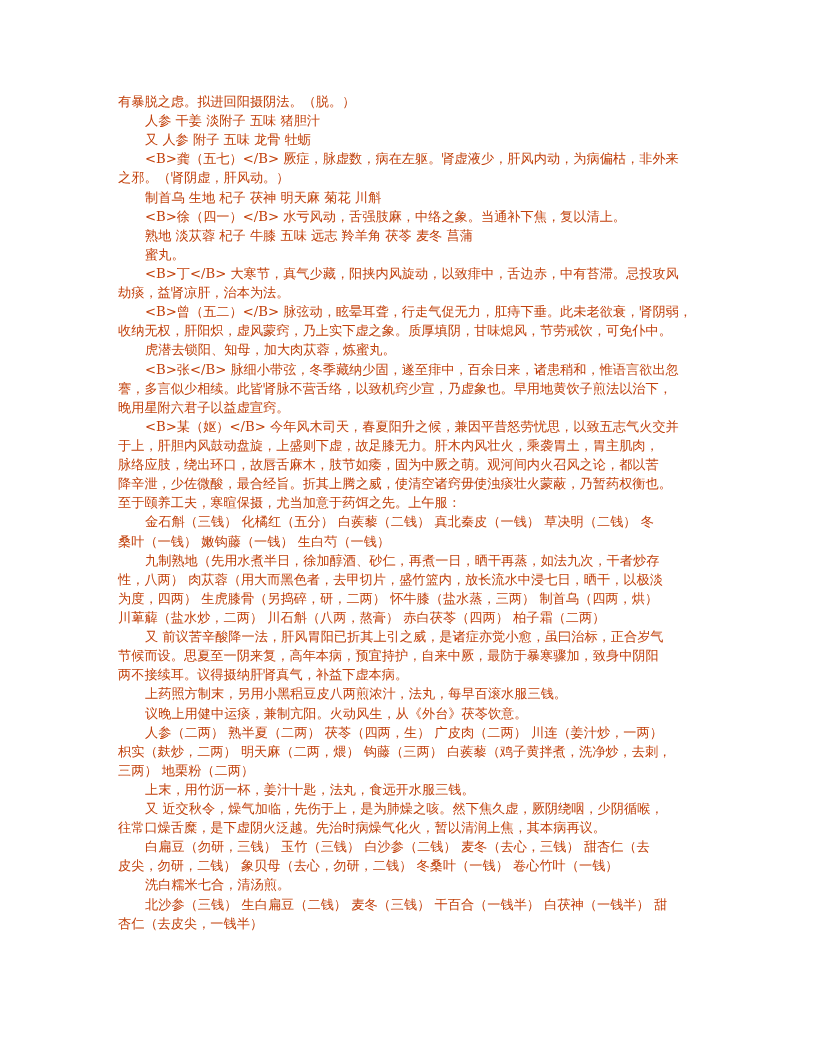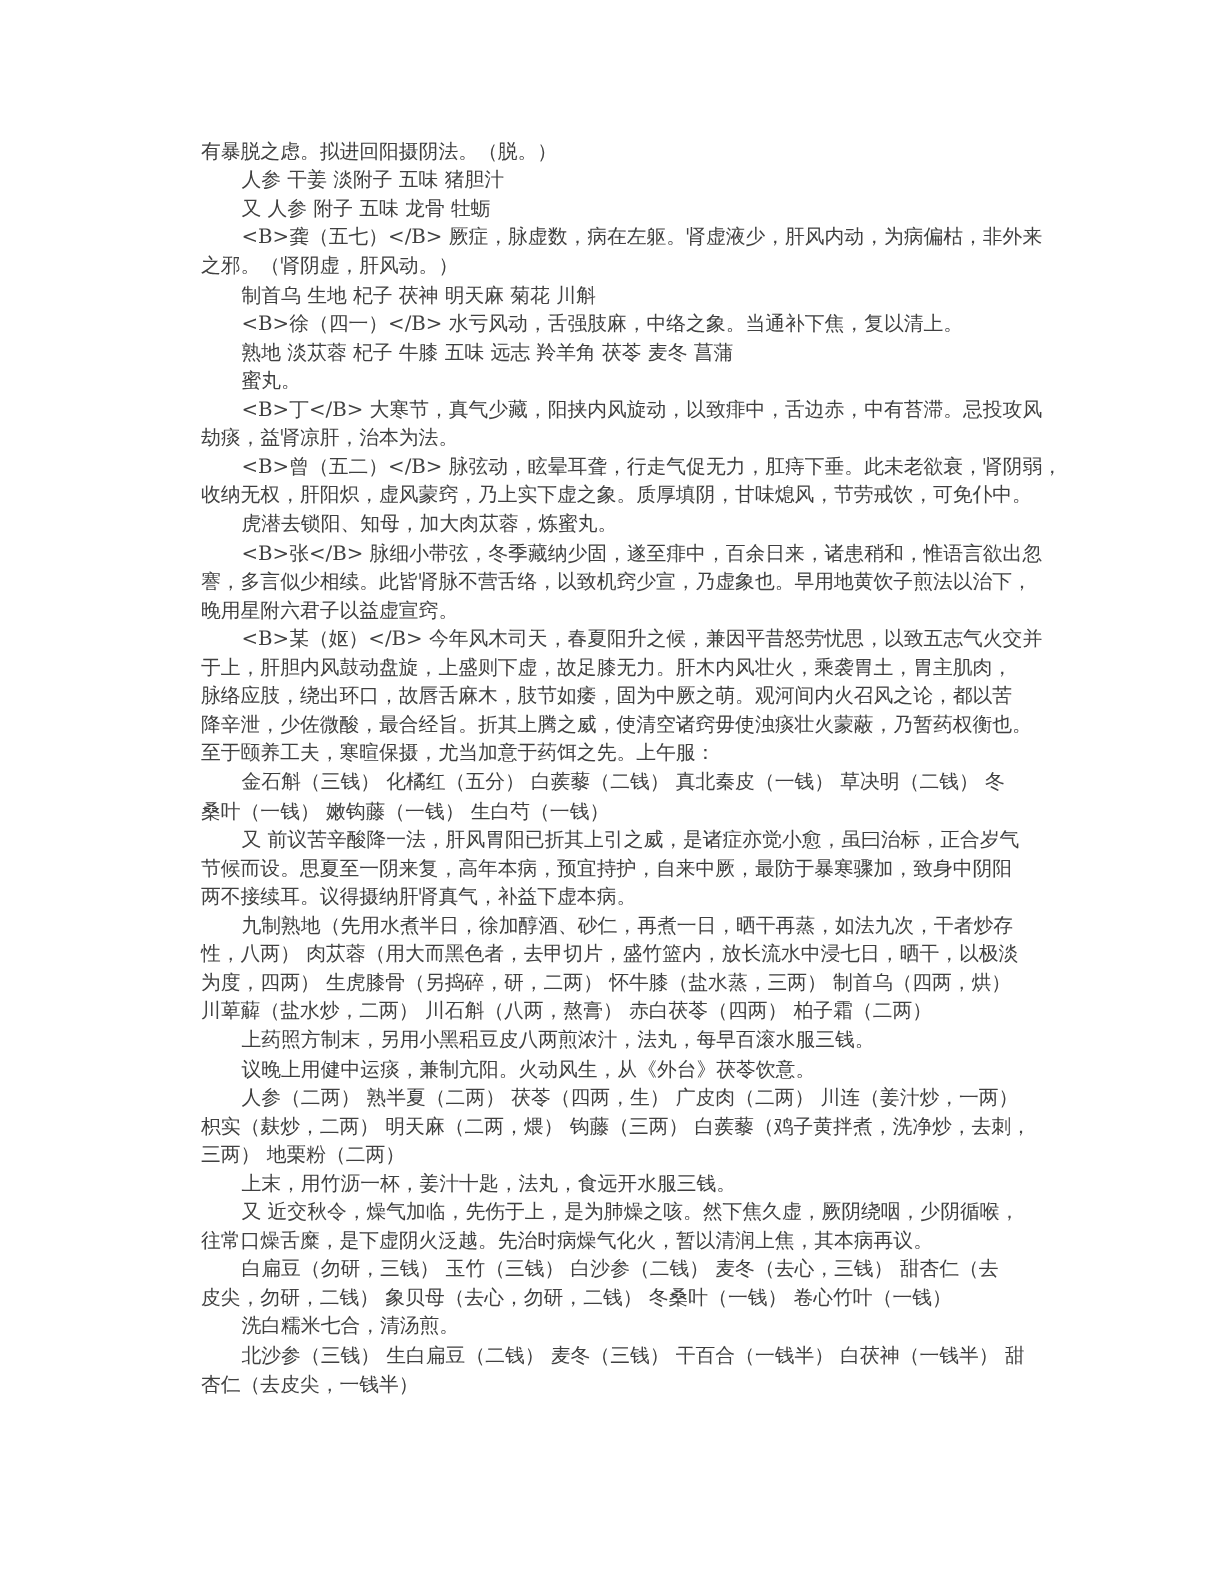--- a/index.html
+++ b/index.html
@@ -1,20 +1,20 @@
 <!DOCTYPE html>
 <html><head>
 <meta charset="utf-8">
 <style>
   html, body { margin:0; padding:0; background:#ffffff; }
   body { width:816px; height:1056px; position:relative; overflow:hidden; }
   .page {
-    position:absolute; left:134px; top:92px; width:576px;
+    position:absolute; left:118px; top:92px; width:576px;
     font-family: "DejaVu Serif", "Liberation Serif", serif;
-    font-size:13.2px; line-height:19.12px; color:#404040;
+    font-size:13.2px; line-height:19.12px; color:#c2410c;
   }
   .para { margin:0; }
   .line { display:block; white-space:nowrap; height:19.12px; }
   .line.indent { padding-left:27px; }
 </style>
 </head>
 <body>
 
 <div class="page" id="page">
     <div class="para">
@@ -63,29 +63,29 @@
       <span class="line">于上，肝胆内风鼓动盘旋，上盛则下虚，故足膝无力。肝木内风壮火，乘袭胃土，胃主肌肉，</span>
       <span class="line">脉络应肢，绕出环口，故唇舌麻木，肢节如痿，固为中厥之萌。观河间内火召风之论，都以苦</span>
       <span class="line">降辛泄，少佐微酸，最合经旨。折其上腾之威，使清空诸窍毋使浊痰壮火蒙蔽，乃暂药权衡也。</span>
       <span class="line">至于颐养工夫，寒暄保摄，尤当加意于药饵之先。上午服：</span>
     </div>
     <div class="para">
       <span class="line indent">金石斛（三钱） 化橘红（五分） 白蒺藜（二钱） 真北秦皮（一钱） 草决明（二钱） 冬</span>
       <span class="line">桑叶（一钱） 嫩钩藤（一钱） 生白芍（一钱）</span>
     </div>
     <div class="para">
-      <span class="line indent">又 前议苦辛酸降一法，肝风胃阳已折其上引之威，是诸症亦觉小愈，虽曰治标，正合岁气</span>
-      <span class="line">节候而设。思夏至一阴来复，高年本病，预宜持护，自来中厥，最防于暴寒骤加，致身中阴阳</span>
-      <span class="line">两不接续耳。议得摄纳肝肾真气，补益下虚本病。</span>
-    </div>
-    <div class="para">
       <span class="line indent">九制熟地（先用水煮半日，徐加醇酒、砂仁，再煮一日，晒干再蒸，如法九次，干者炒存</span>
       <span class="line">性，八两） 肉苁蓉（用大而黑色者，去甲切片，盛竹篮内，放长流水中浸七日，晒干，以极淡</span>
       <span class="line">为度，四两） 生虎膝骨（另捣碎，研，二两） 怀牛膝（盐水蒸，三两） 制首乌（四两，烘）</span>
       <span class="line">川萆薢（盐水炒，二两） 川石斛（八两，熬膏） 赤白茯苓（四两） 柏子霜（二两）</span>
+    </div>
+    <div class="para">
+      <span class="line indent">又 前议苦辛酸降一法，肝风胃阳已折其上引之威，是诸症亦觉小愈，虽曰治标，正合岁气</span>
+      <span class="line">节候而设。思夏至一阴来复，高年本病，预宜持护，自来中厥，最防于暴寒骤加，致身中阴阳</span>
+      <span class="line">两不接续耳。议得摄纳肝肾真气，补益下虚本病。</span>
     </div>
     <div class="para">
       <span class="line indent">上药照方制末，另用小黑稆豆皮八两煎浓汁，法丸，每早百滚水服三钱。</span>
     </div>
     <div class="para">
       <span class="line indent">议晚上用健中运痰，兼制亢阳。火动风生，从《外台》茯苓饮意。</span>
     </div>
     <div class="para">
       <span class="line indent">人参（二两） 熟半夏（二两） 茯苓（四两，生） 广皮肉（二两） 川连（姜汁炒，一两）</span>
       <span class="line">枳实（麸炒，二两） 明天麻（二两，煨） 钩藤（三两） 白蒺藜（鸡子黄拌煮，洗净炒，去刺，</span>

